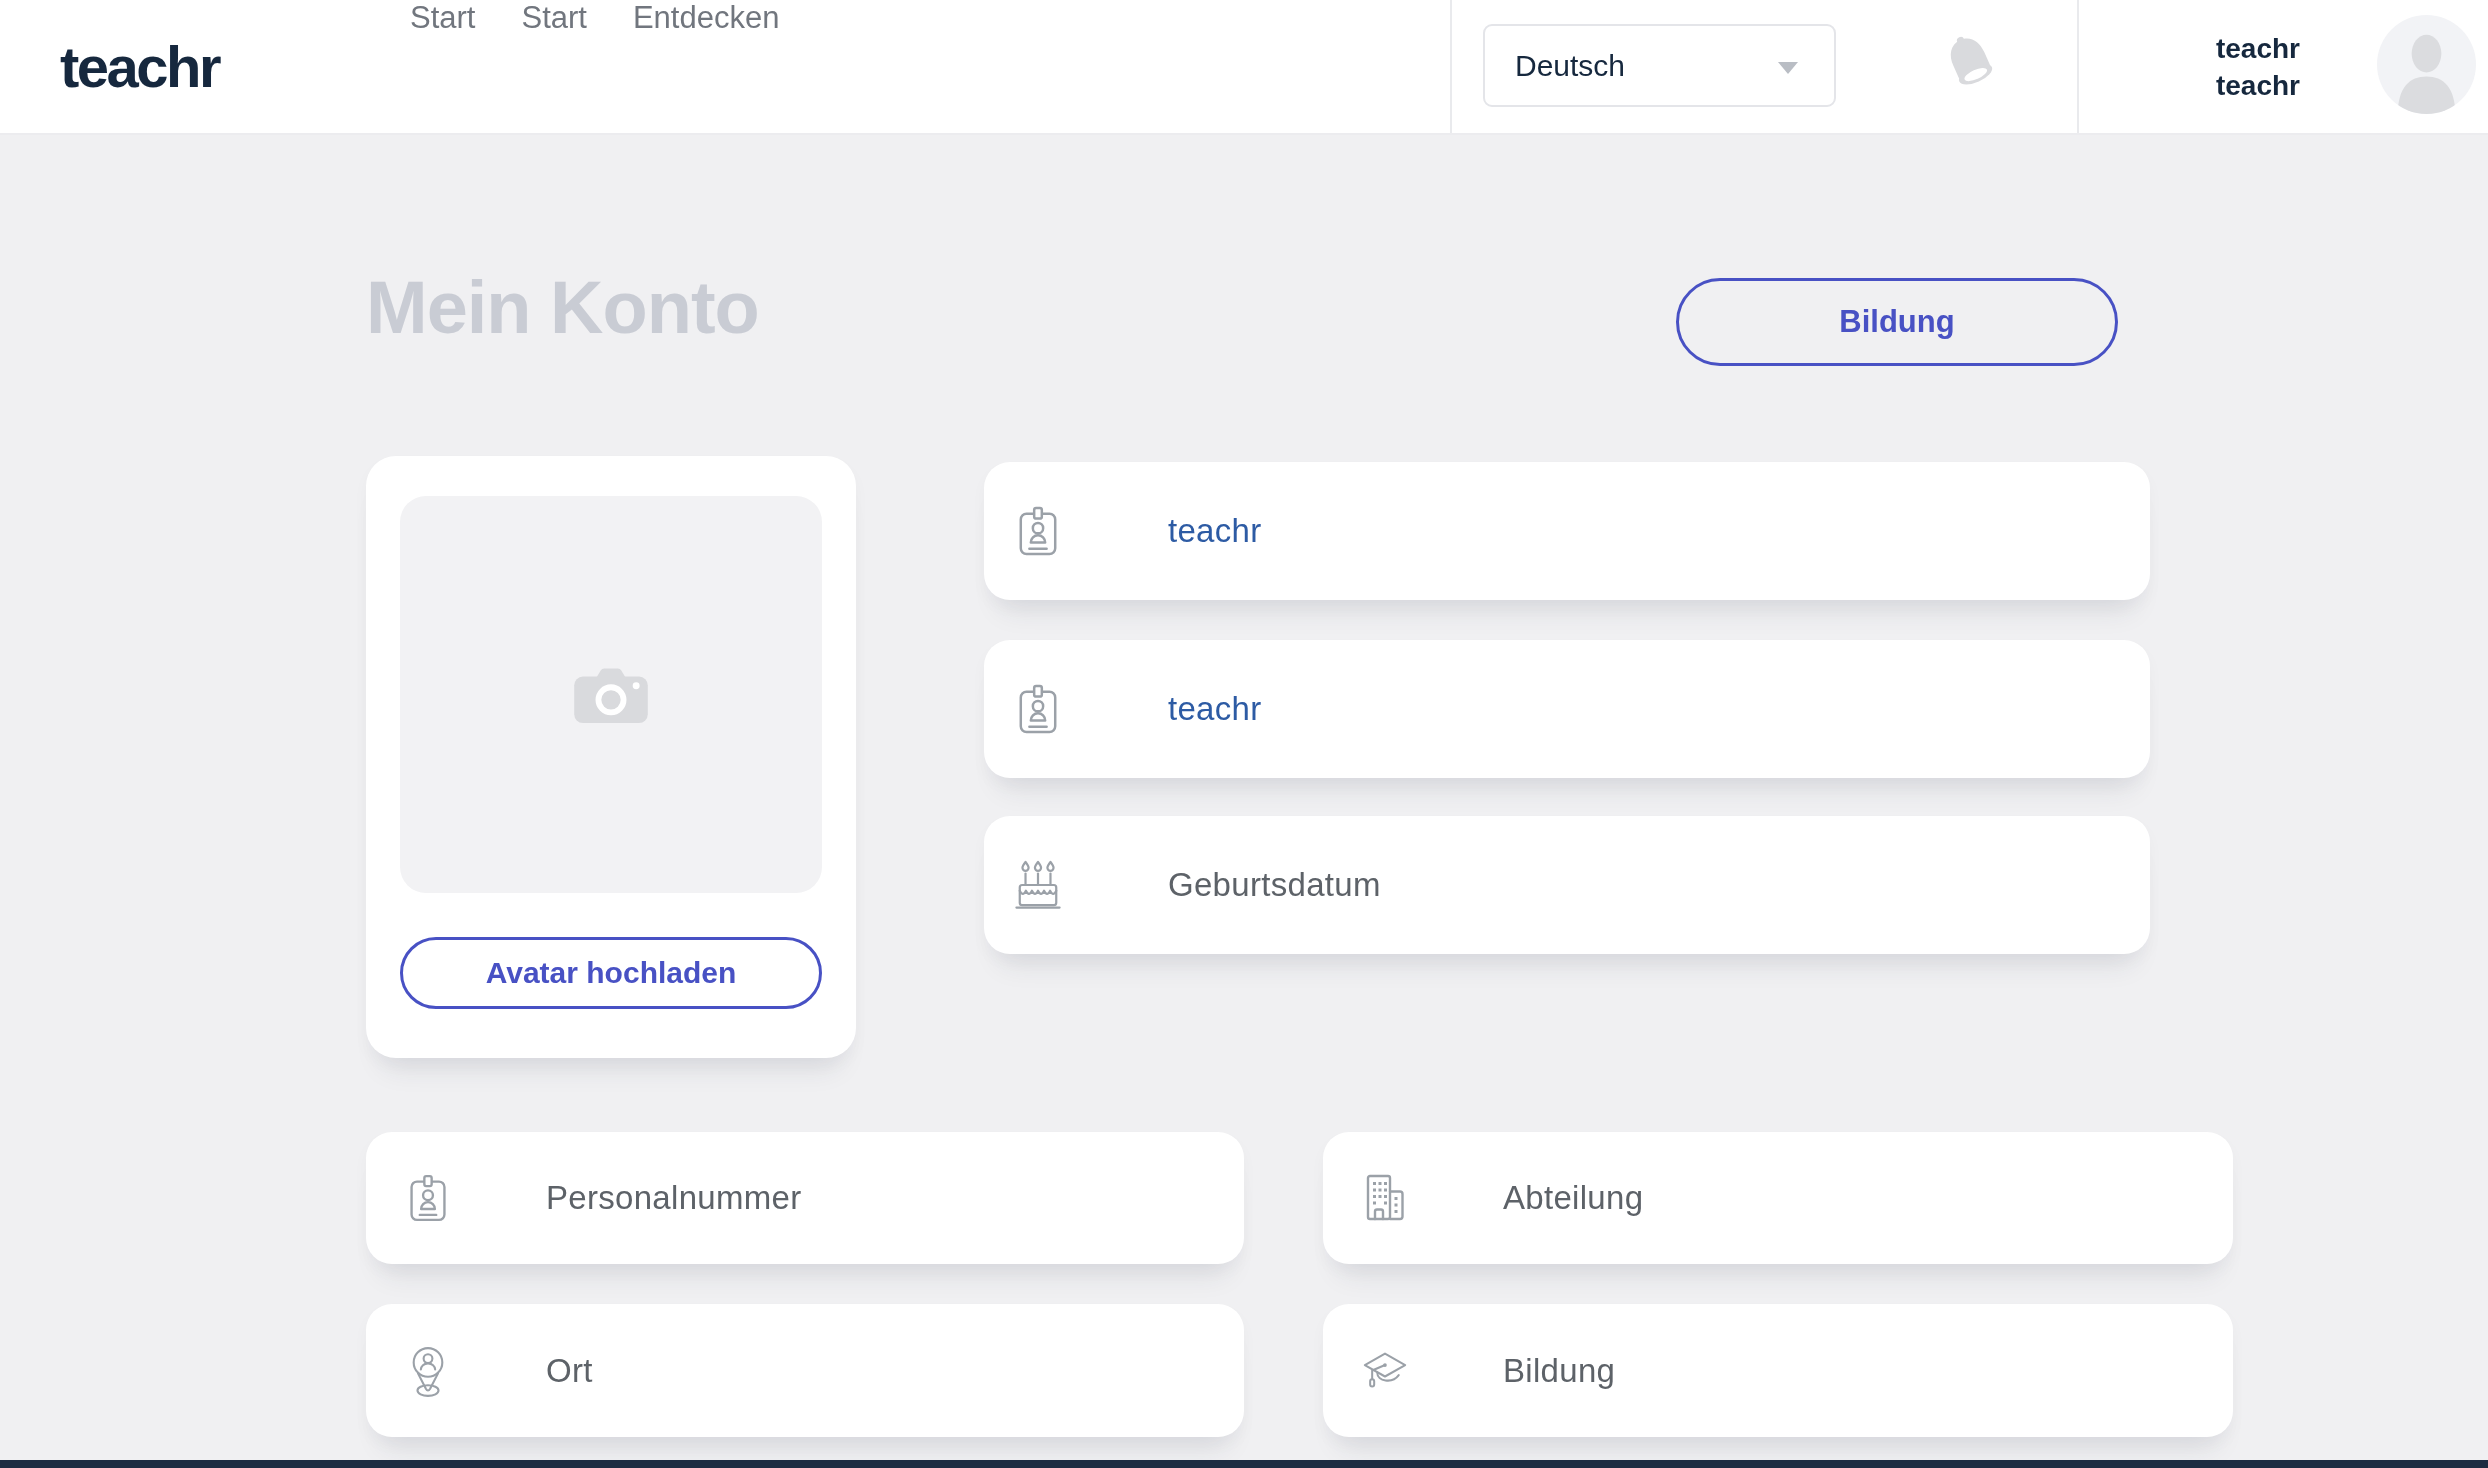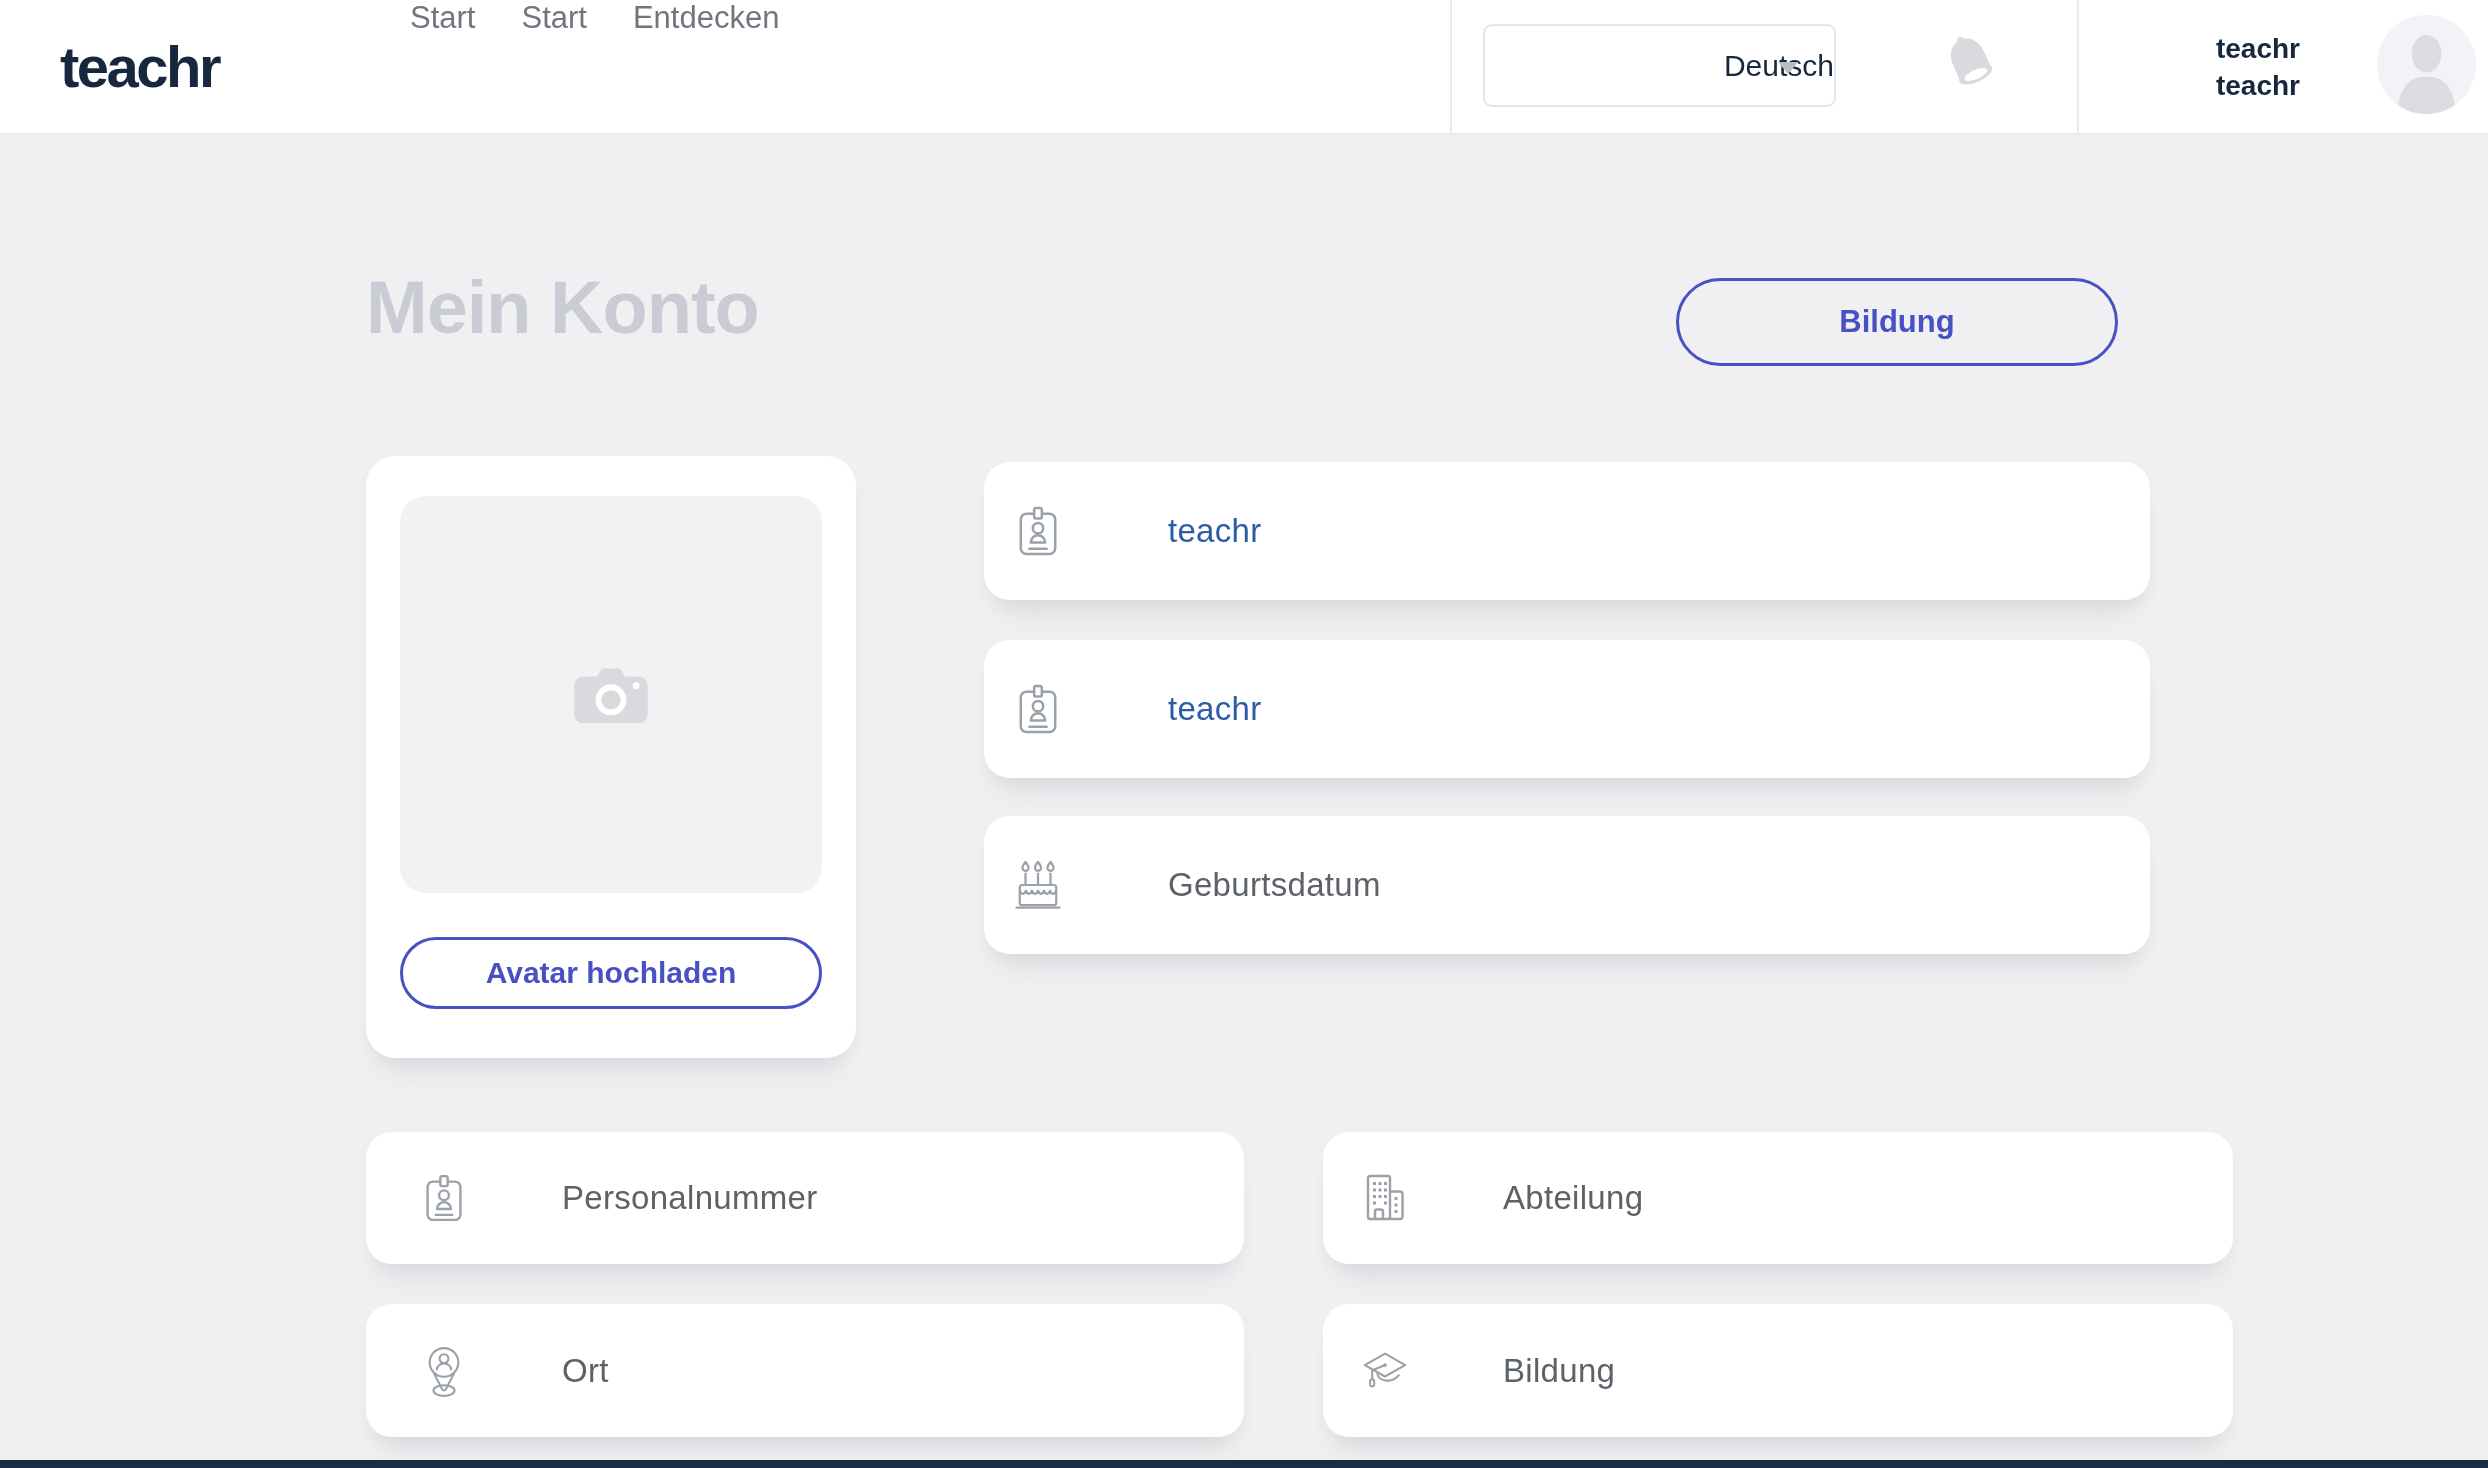--- a/index.html
+++ b/index.html
@@ -28,21 +28,21 @@
     font-size:31px; color:#71767e;
   }
   .nav span { cursor:pointer; }
   .vdivider { position:absolute; top:0; width:2px; height:133px; background:#e9eaed; }
   .divider-lang { left:1450px; }
   .divider-user { left:2077px; }
   .lang-select {
     position:absolute; left:1483px; top:24px; width:353px; height:83px;
     background:#fff; border:2px solid #e4e5e9; border-radius:9px;
     display:flex; align-items:center; padding-left:30px;
-    font-size:30px; color:#16283e; cursor:pointer;justify-content:flex-end;
+    font-size:30px; color:#16283e; cursor:pointer;
   }
   .lang-caret {
     position:absolute; right:36px; top:36px;
     width:0; height:0;
     border-left:10px solid transparent; border-right:10px solid transparent;
     border-top:12px solid #b9bdc4;
   }
   .bell { position:absolute; left:1941px; top:30px; width:60px; height:64px; }
   .user-name {
     position:absolute; left:2100px; top:0; width:200px; height:133px;
@@ -91,21 +91,21 @@
 
   
   .fc { left:984px; width:1166px; }
   .fc .icon-box { margin-left:26px; }
   .fc .field-text { margin-left:102px; }
   .fc1 { top:462px; } .fc2 { top:640px; } .fc3 { top:816px; }
 
   
   .dc .icon-box { margin-left:34px; }
   .dc .field-text { margin-left:90px; }
-  .dc-left  { left:366px;  width:878px;padding-left:16px; }
+  .dc-left  { left:366px;  width:878px; }
   .dc-right { left:1323px; width:910px; }
   .dc-row1 { top:1132px; height:132px; }
   .dc-row2 { top:1304px; height:133px; }
 
   .footer-bar {
     position:absolute; left:0; top:1460px; width:2488px; height:8px; background:#1d2c42;
   }
 
   svg { display:block; }
 </style>

